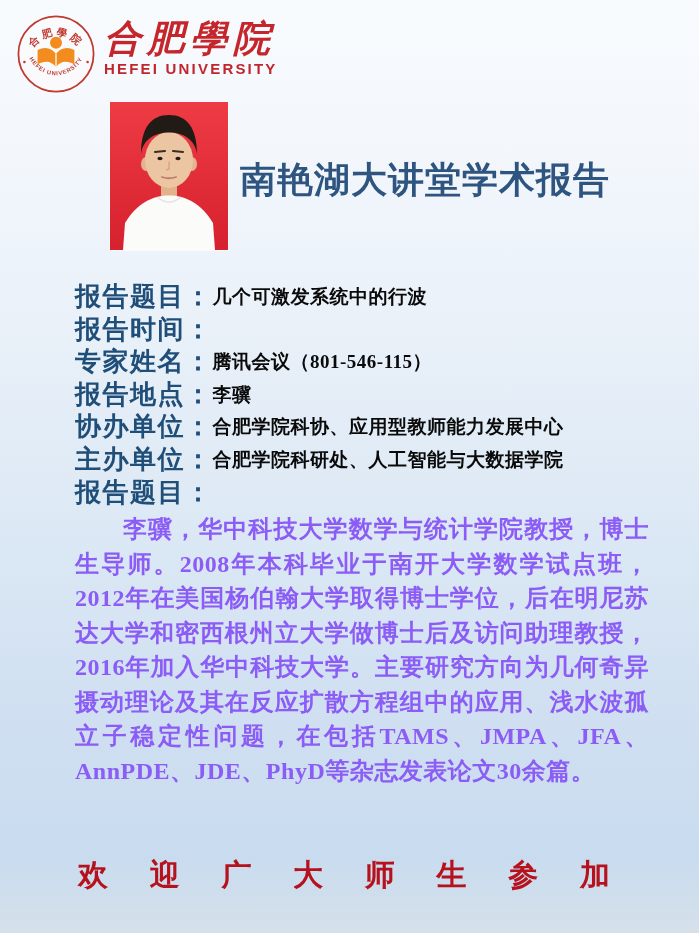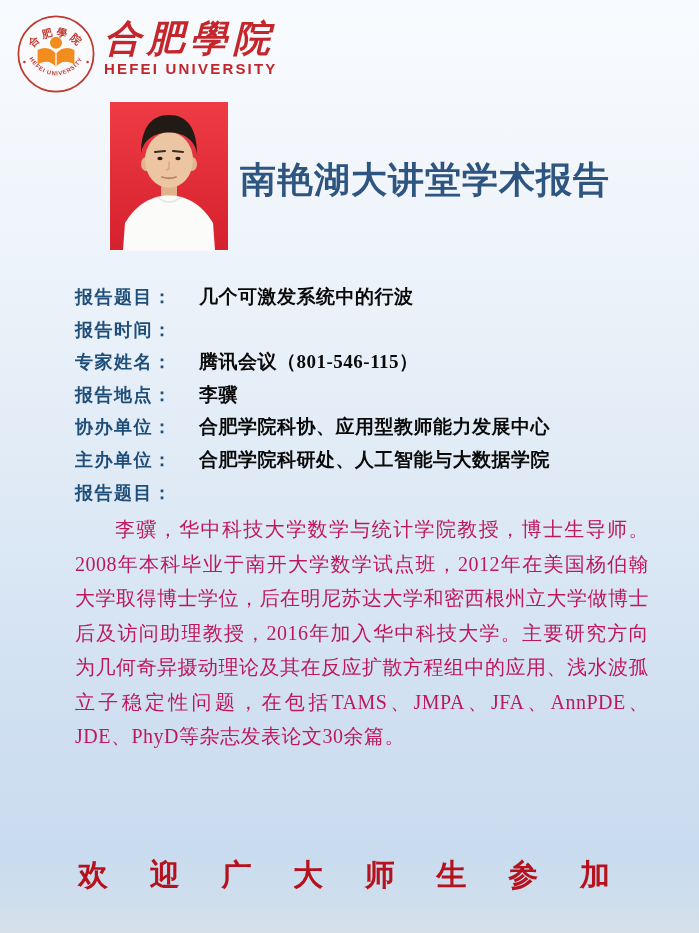--- a/index.html
+++ b/index.html
@@ -26,27 +26,27 @@
   .photo{position:absolute;top:102px;left:110px;width:118px;height:148px;
     box-shadow:0 0 0 1px rgba(255,255,255,.6);}
   .title{
     position:absolute;top:156px;left:240px;width:390px;text-align:left;
     color:#2e5480;font-size:36px;font-weight:bold;letter-spacing:1px;white-space:nowrap;
   }
   
   .fields{position:absolute;top:281px;left:75px;right:44px;}
   .info-row{display:flex;line-height:32.6px;white-space:nowrap;}
   .info-label{
-    flex:0 0 124px;color:#1f4e79;font-weight:bold;font-size:18px;letter-spacing:1.5px;
+    flex:0 0 124px;color:#1f4e79;font-weight:bold;font-size:26px;letter-spacing:1.5px;
   }
   .info-value{color:#0a0a0a;font-weight:bold;font-size:19px;letter-spacing:0.5px;}
   
   .bio{
     position:absolute;top:512px;left:75px;right:50px;
-    color:#be185d;font-size:20px;font-weight:normal;line-height:34.5px;
+    color:#8b5cf6;font-size:24px;font-weight:bold;line-height:34.5px;
     text-align:justify;text-indent:2em;letter-spacing:0.5px;
   }
   
   .welcome{
     position:absolute;top:855px;left:78px;right:89px;
     display:flex;justify-content:space-between;
     color:#b5121e;font-size:30px;font-weight:bold;
   }
 </style>
 </head>

